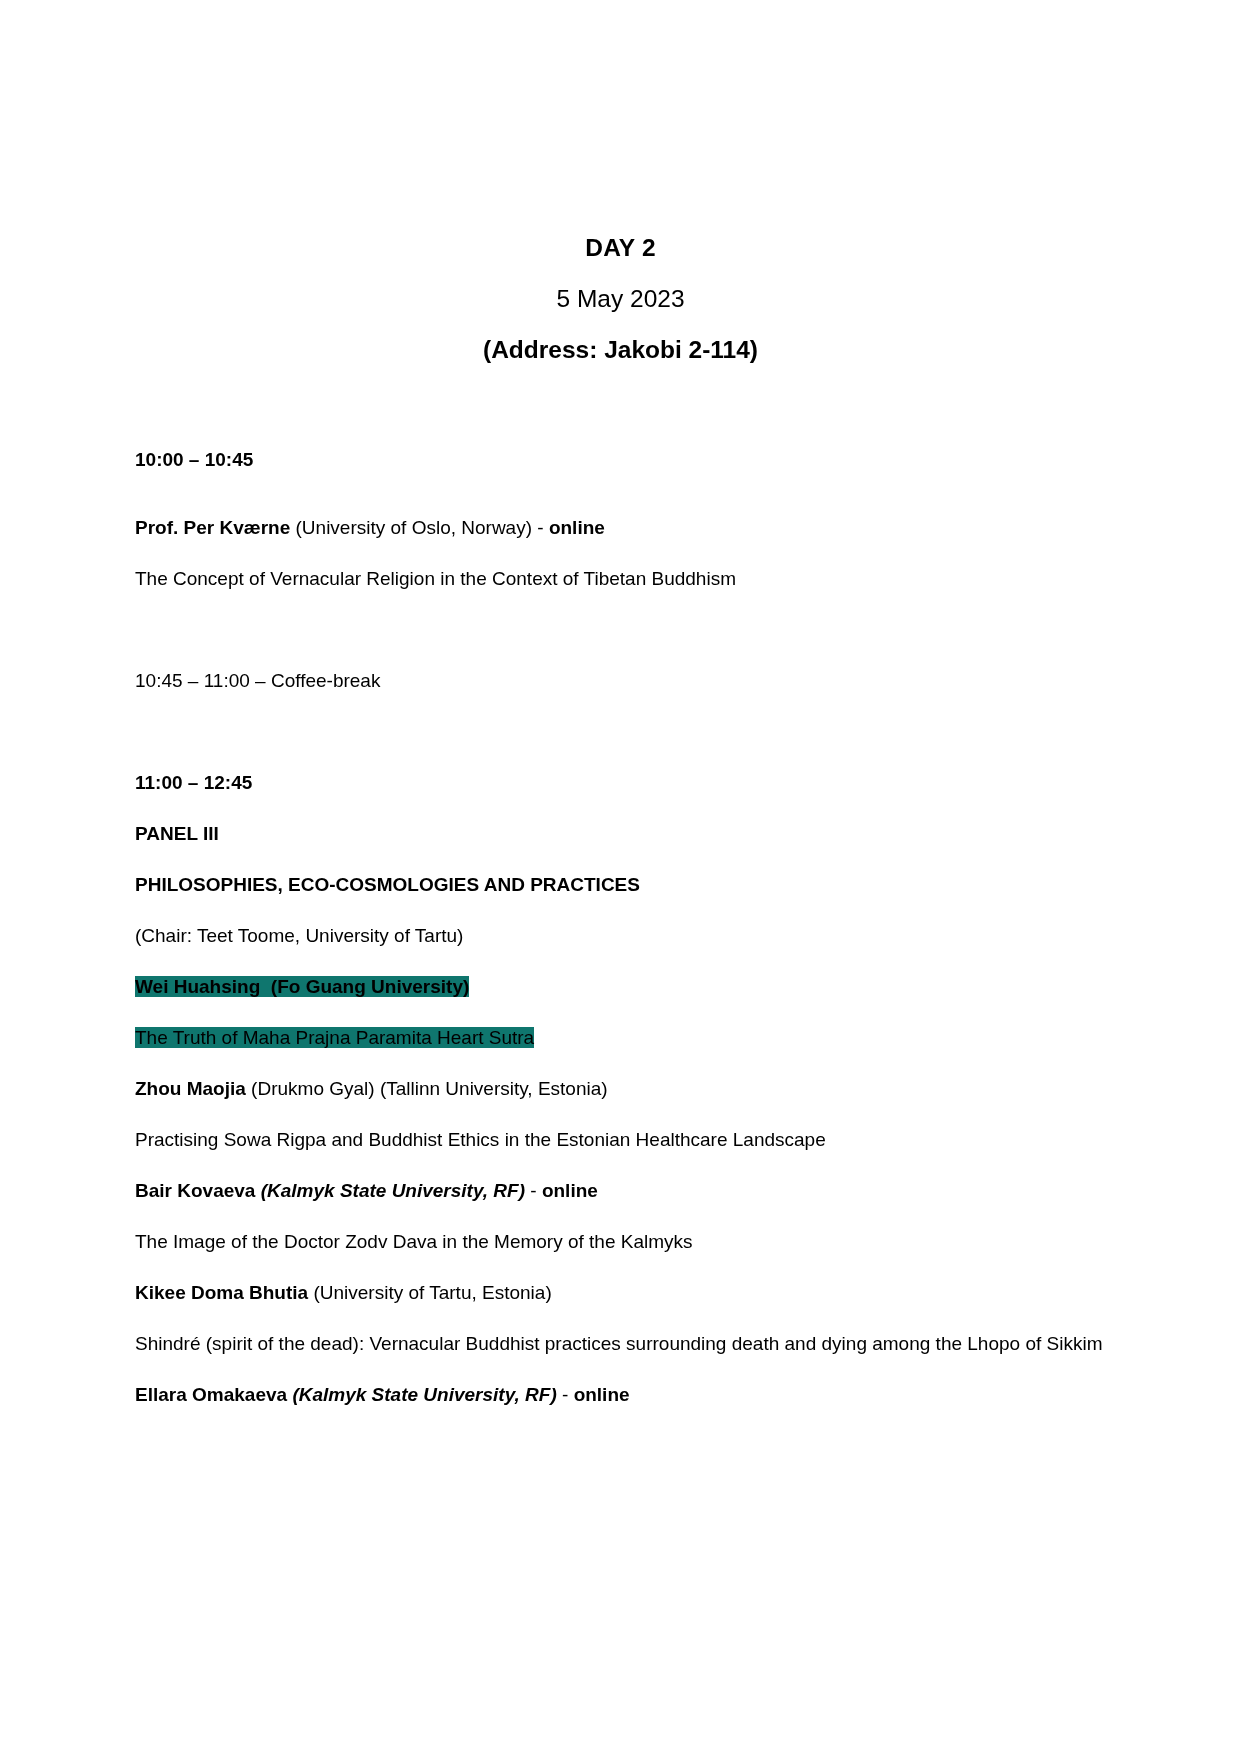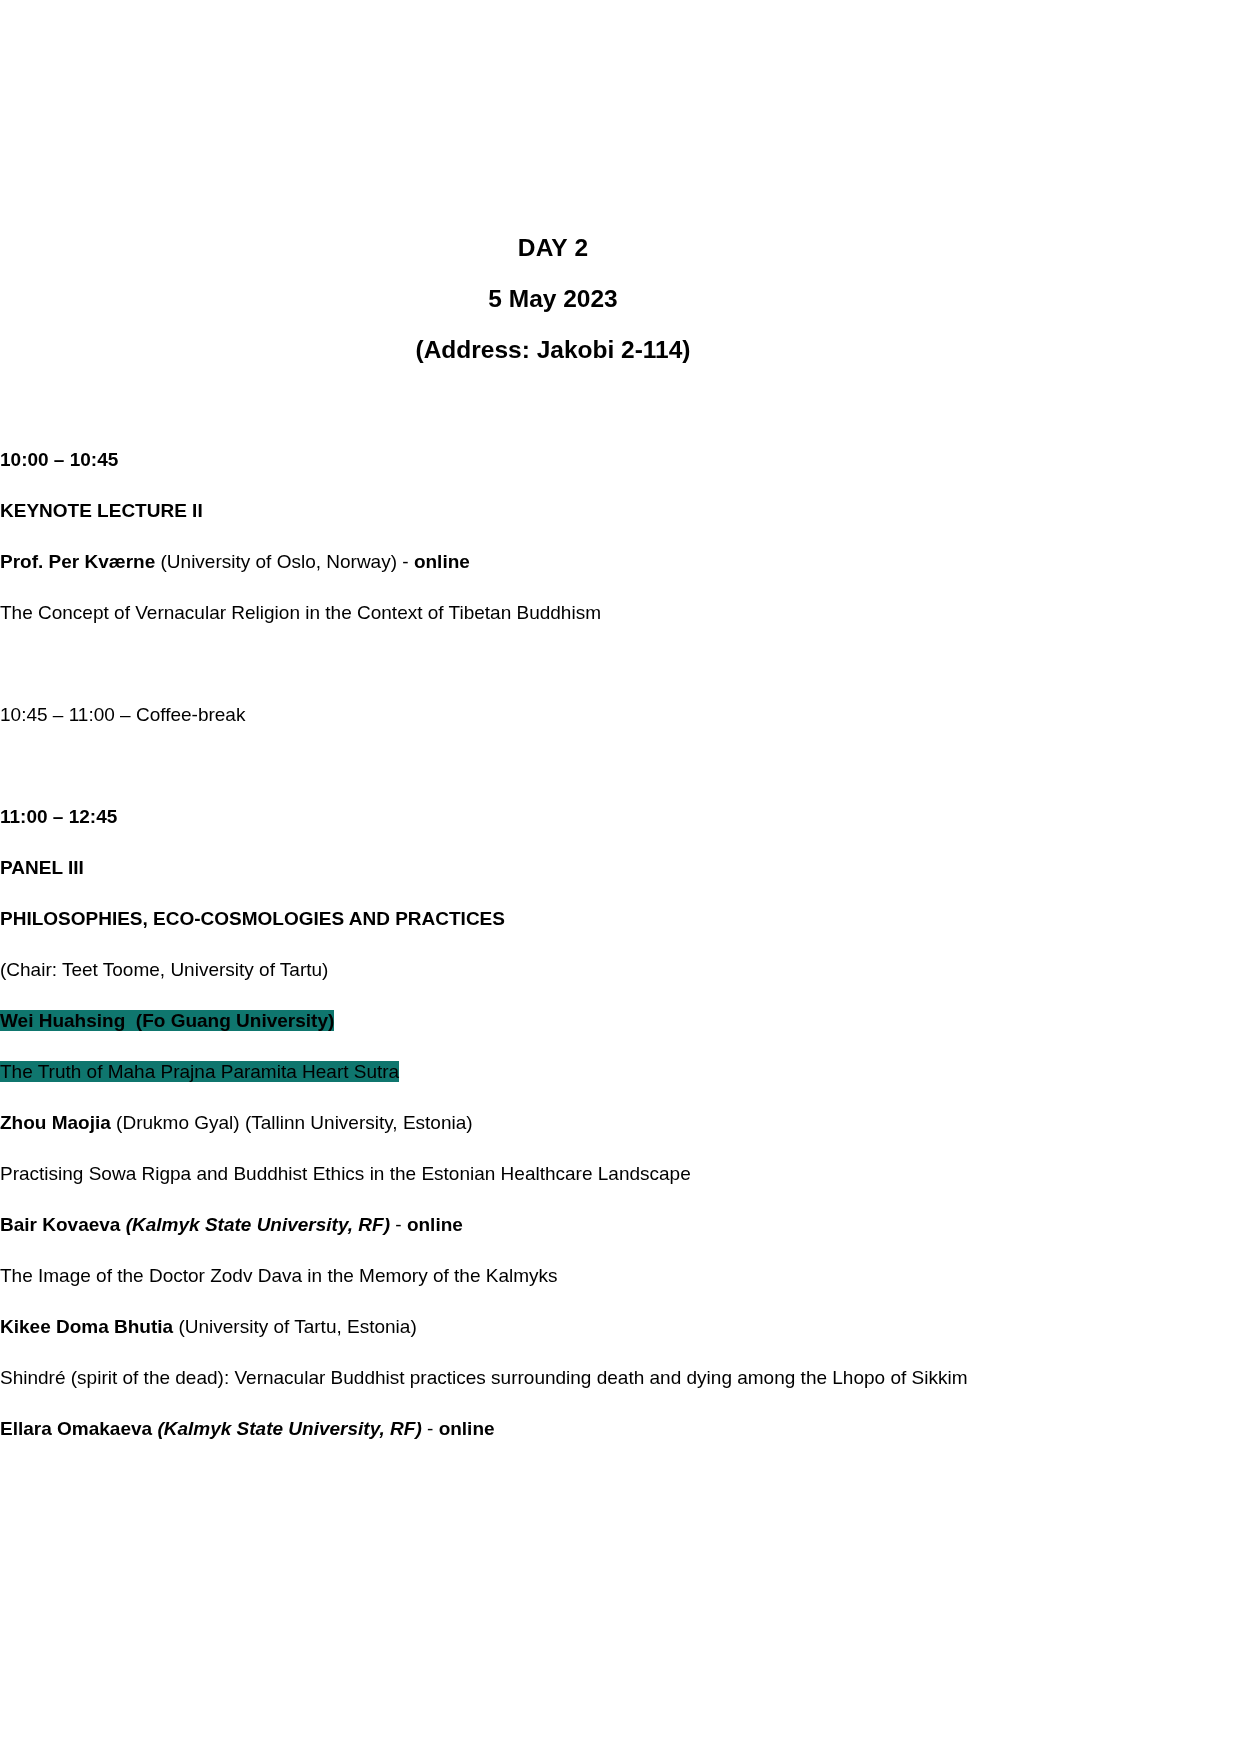--- a/index.html
+++ b/index.html
@@ -15,33 +15,34 @@
     color: #000000;
     -webkit-font-smoothing: antialiased;
   }
   .page {
     position: absolute;
     top: 0; left: 0;
     width: 1241px;
     height: 1755px;
     background: #ffffff;
     box-sizing: border-box;
+    padding-left: 135px;
     padding-right: 135px;
   }
   
   .doc-header {
     text-align: center;
     padding-top: 222px;
   }
   .doc-header .hline {
     font-size: 24.5px;
     line-height: 51px;
   }
   .day-title { font-weight: bold; letter-spacing: .2px; }
-  .doc-date  { font-weight: bold; }
+  .doc-date  { font-weight: normal; }
   .doc-addr  { font-weight: bold; }
 
   
   .body-block { margin-top: 0; }
 
   .ln {
     font-size: 19px;
     line-height: 34px;
     margin: 0;
     white-space: pre-wrap;
@@ -66,21 +67,20 @@
   </div>
 
   <div class="spacer-lg"></div>
 
   <div class="body-block">
 
     <p class="ln b">10:00 – 10:45</p>
 
     <div class="spacer-sm"></div>
 
-    <p class="ln b">KEYNOTE LECTURE II</p>
 
     <div class="spacer-sm"></div>
 
     <p class="ln"><span class="b">Prof. Per Kværne</span><span> (University of Oslo, Norway) - </span><span class="b">online</span></p>
 
     <div class="spacer-sm"></div>
 
     <p class="ln i">The Concept of Vernacular Religion in the Context of Tibetan Buddhism</p>
   </div>
 

